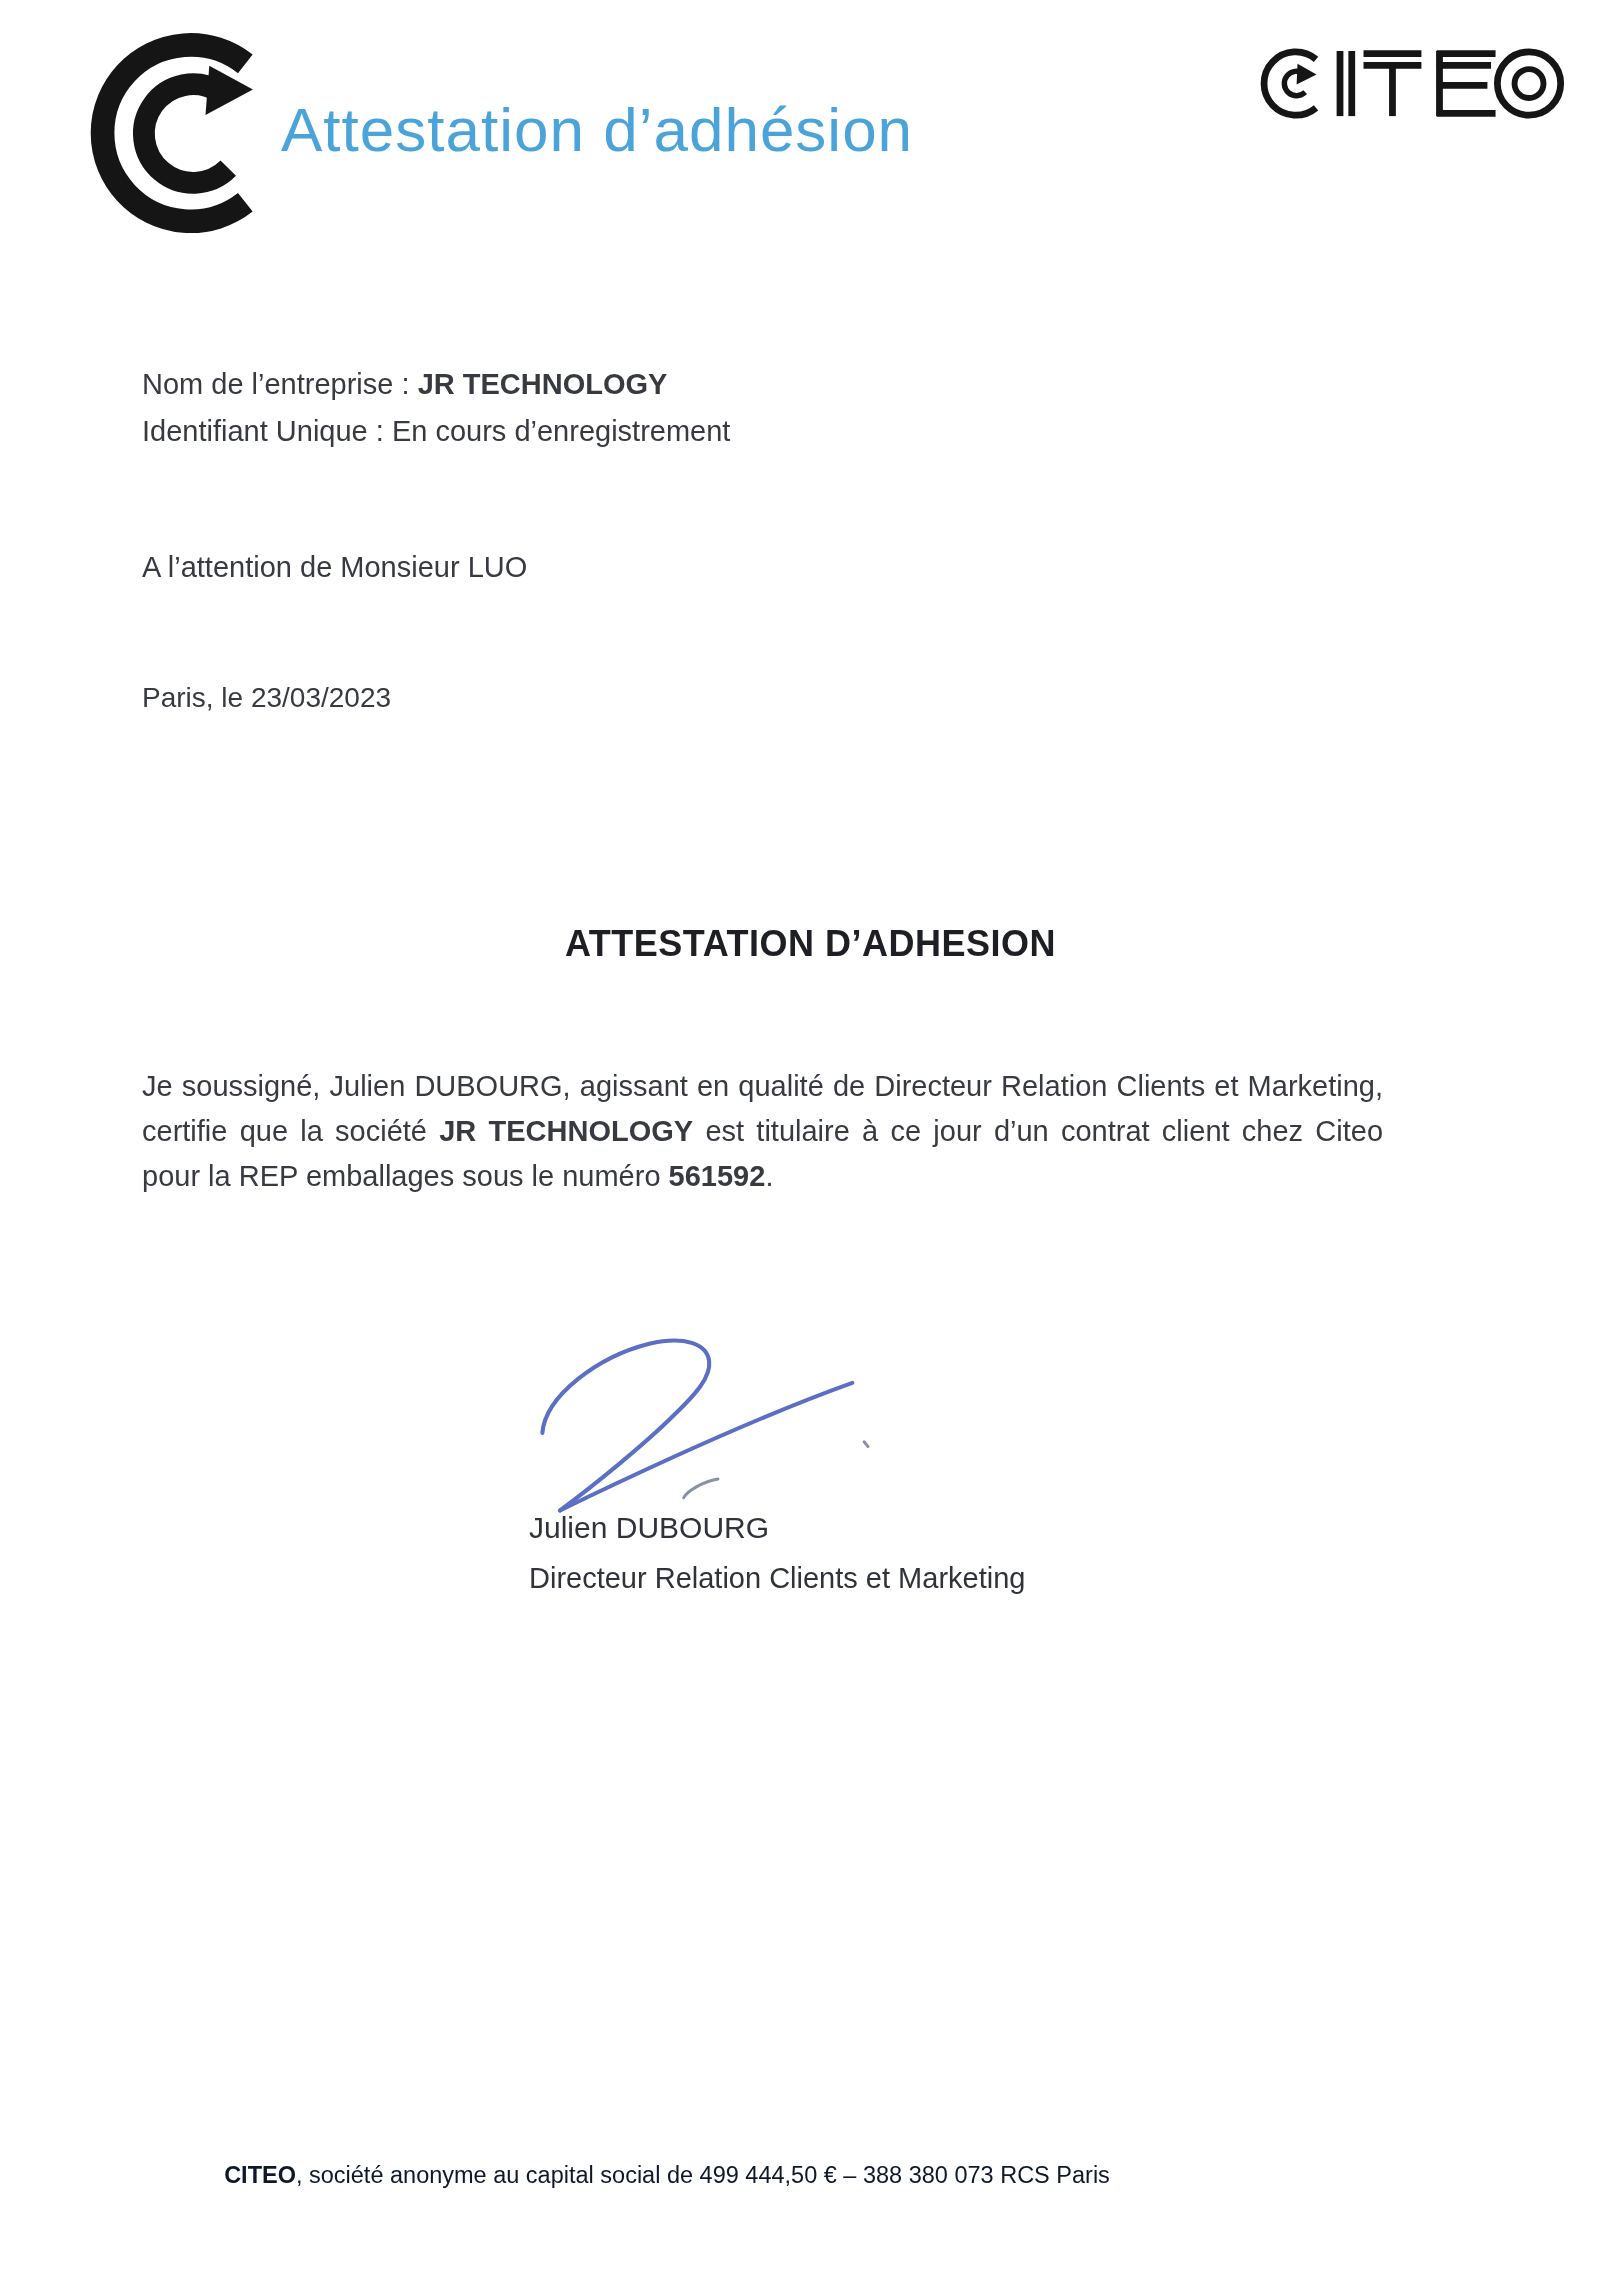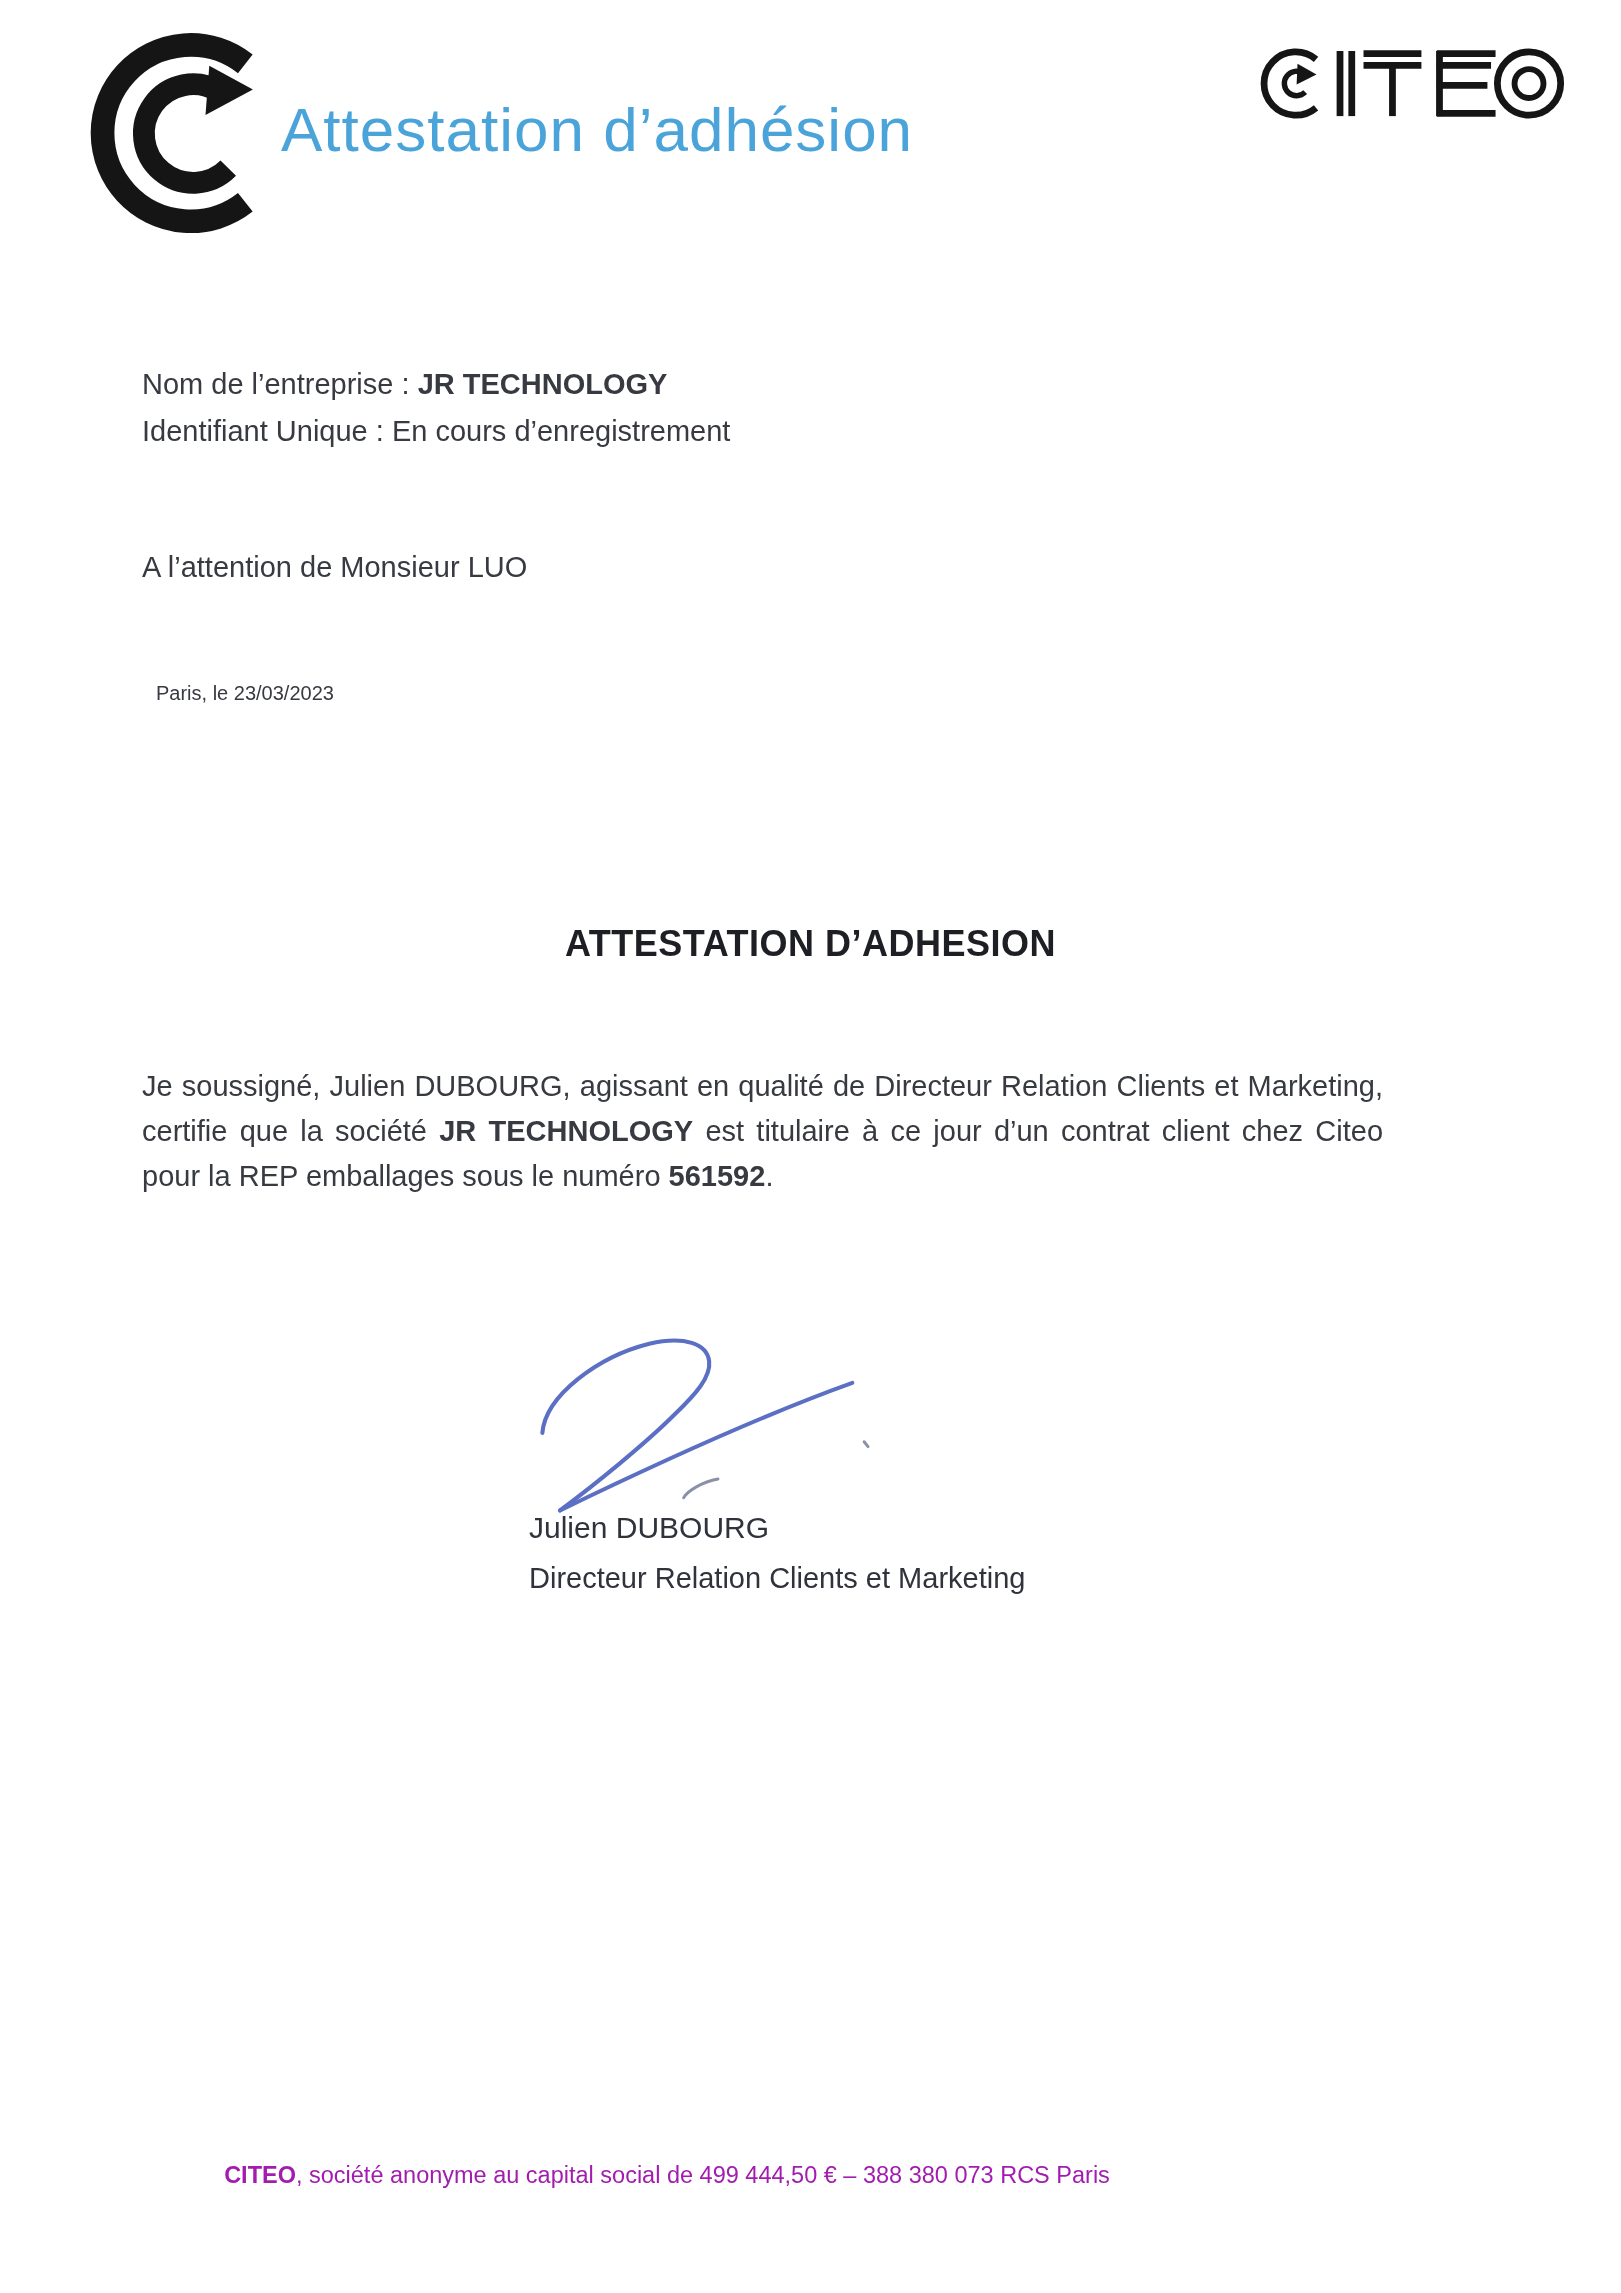--- a/index.html
+++ b/index.html
@@ -13,40 +13,40 @@
     left:281px;top:94px;font-size:62px;font-weight:300;letter-spacing:1px;
     color:#4aa4da;white-space:nowrap;
   }
   .brand{left:1255px;top:41px;width:333px;}
   .tagline{
     margin-top:16.7px;font-size:23.5px;line-height:31px;color:#2d2e33;font-weight:500;
   }
   
   .meta-block{left:142px;top:361px;font-size:29px;line-height:47px;white-space:nowrap;}
   .attention{left:142px;top:551px;font-size:29px;white-space:nowrap;}
-  .dateline{left:156px;top:682px;font-size:20px;white-space:nowrap;}
+  .dateline{left:142px;top:682px;font-size:28px;white-space:nowrap;}
   b,.bold{font-weight:bold;}
   
   .heading{
     left:0;top:923px;width:1621px;text-align:center;
     font-size:36px;font-weight:bold;letter-spacing:0.5px;color:#1e1f24;white-space:nowrap;
   }
   .para{
     left:142px;width:1241px;font-size:29px;line-height:45px;
     text-align:justify;color:#383a41;
   }
   .p1{top:1064px;}
   .p2{top:1210px;}
   
   .sig-svg{left:510px;top:1325px;}
   .sig-name{left:529px;top:1511px;font-size:30px;white-space:nowrap;color:#30323c;}
   .sig-role{left:529px;top:1562px;font-size:29px;white-space:nowrap;color:#30323c;}
   
   .footer-line{
-    left:0;width:1334px;text-align:center;font-size:23.5px;color:#a21caf;white-space:nowrap;
+    left:0;width:1334px;text-align:center;font-size:23.5px;color:#0f172a;white-space:nowrap;
   }
   .f1{top:2162px;}
   .f2{top:2196px;}
 </style>
 </head>
 <body>
 
 <div class="page">
 
   <svg class="abs" style="left:90px;top:25.5px;" width="231" height="218" viewBox="0 0 240 230" aria-hidden="true">

